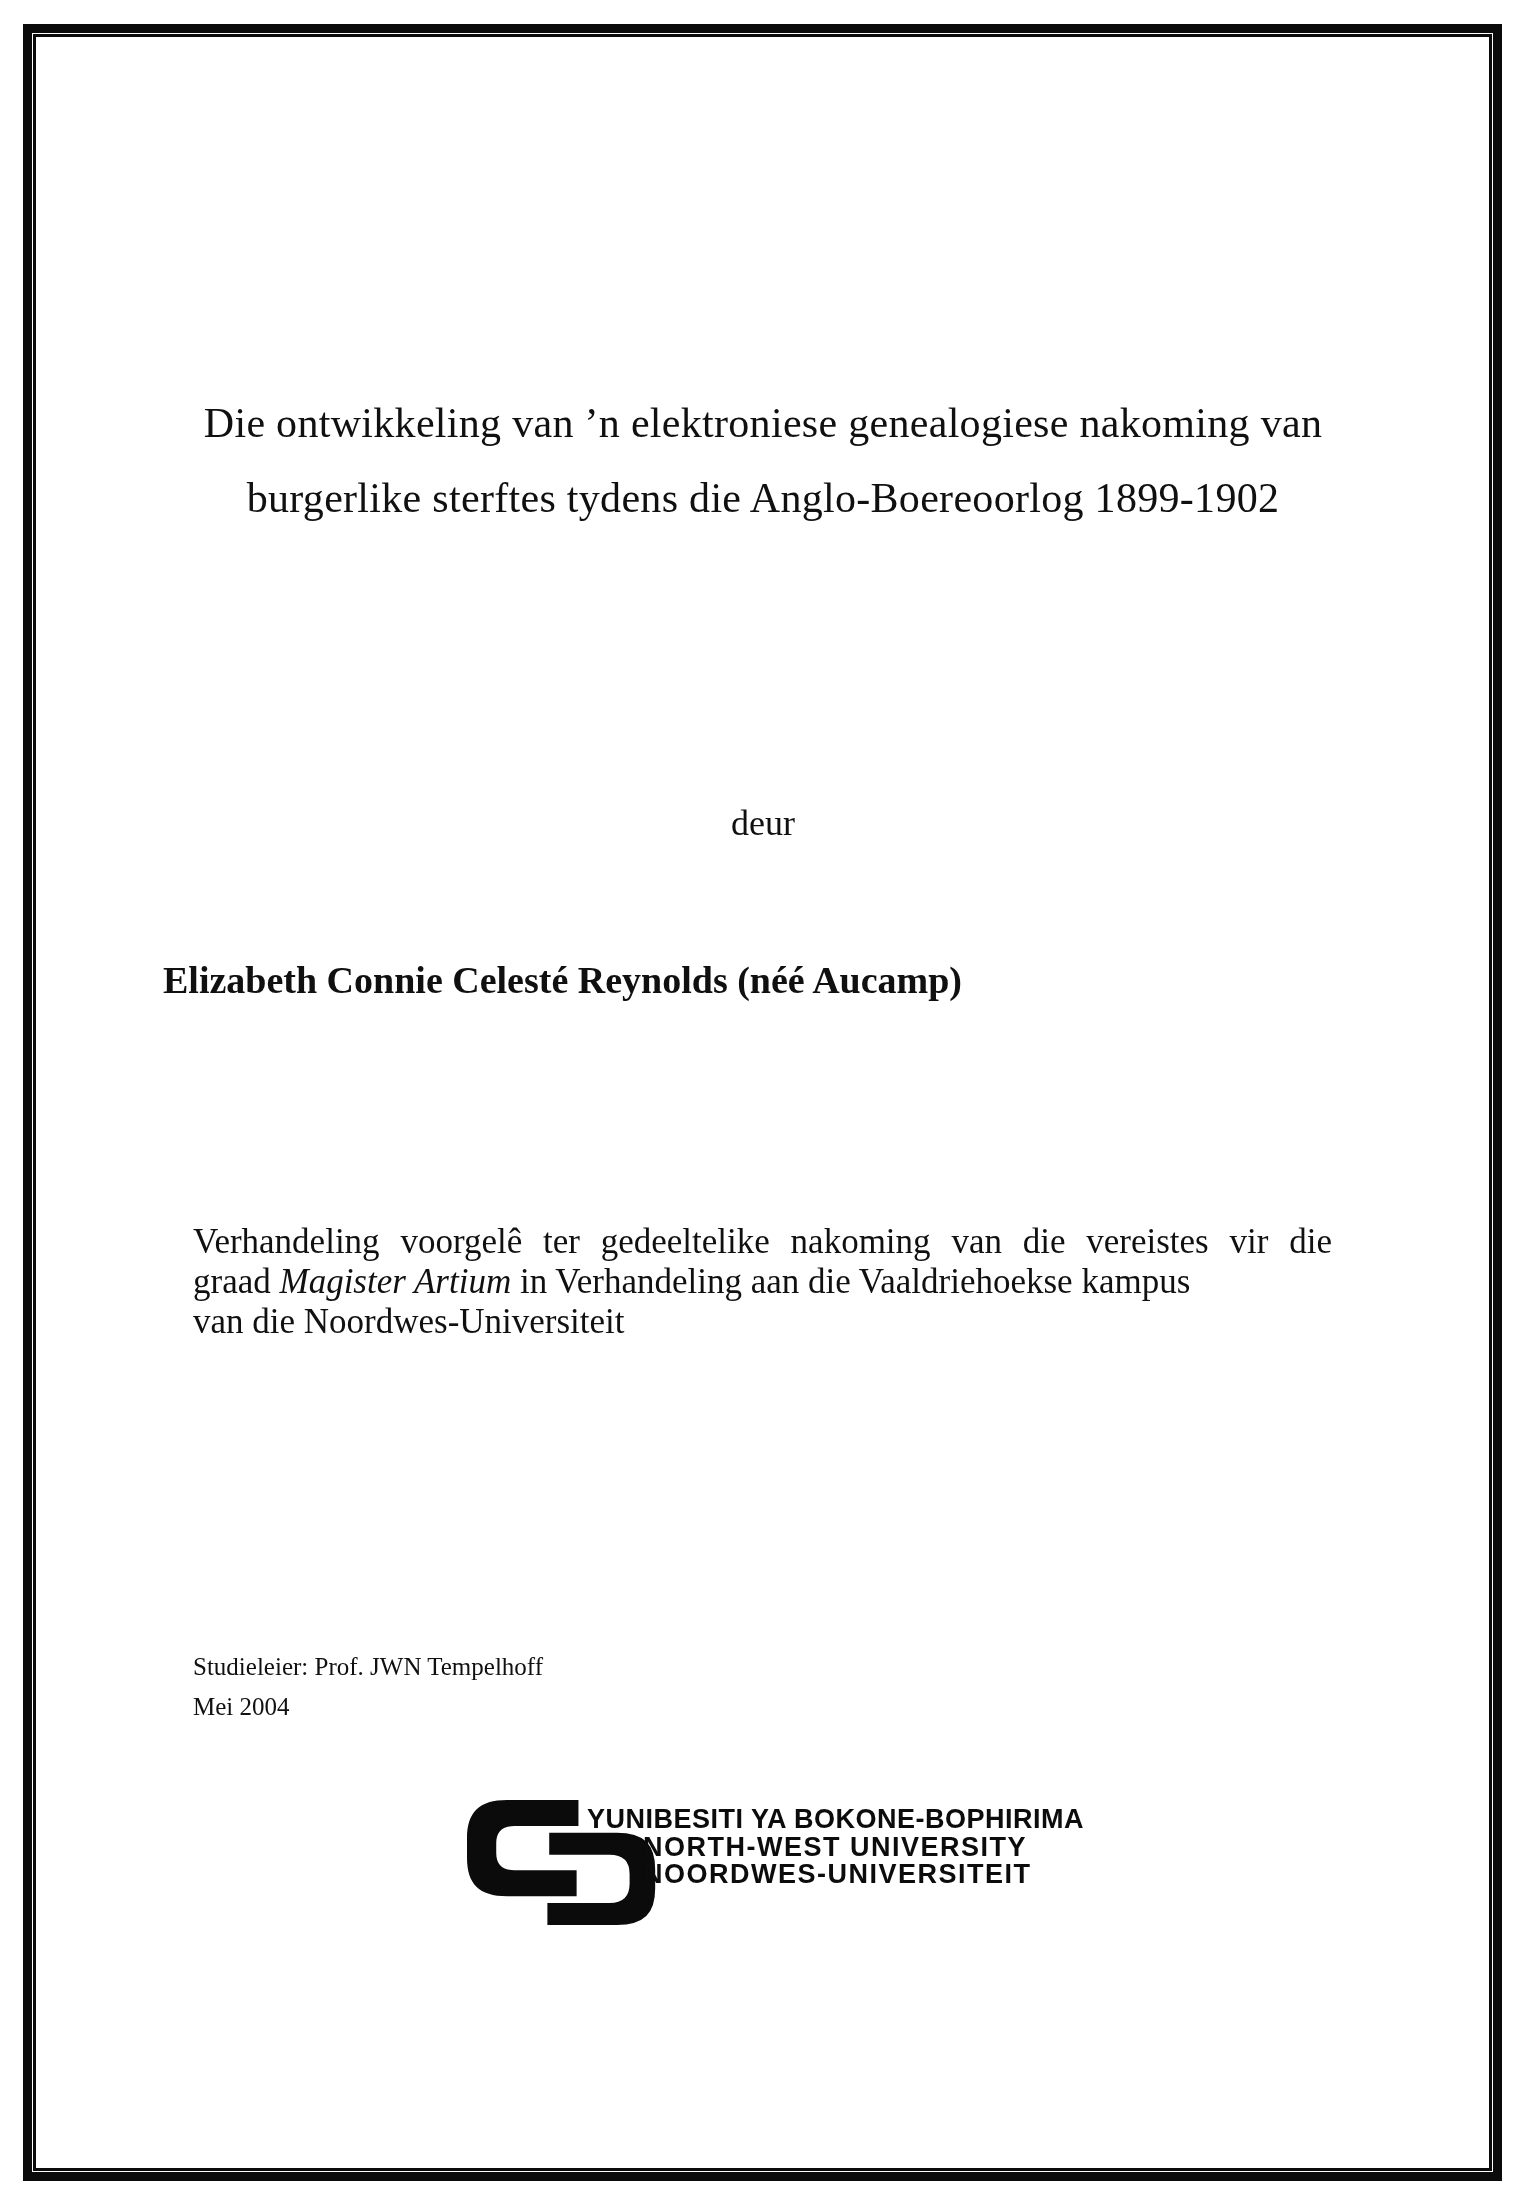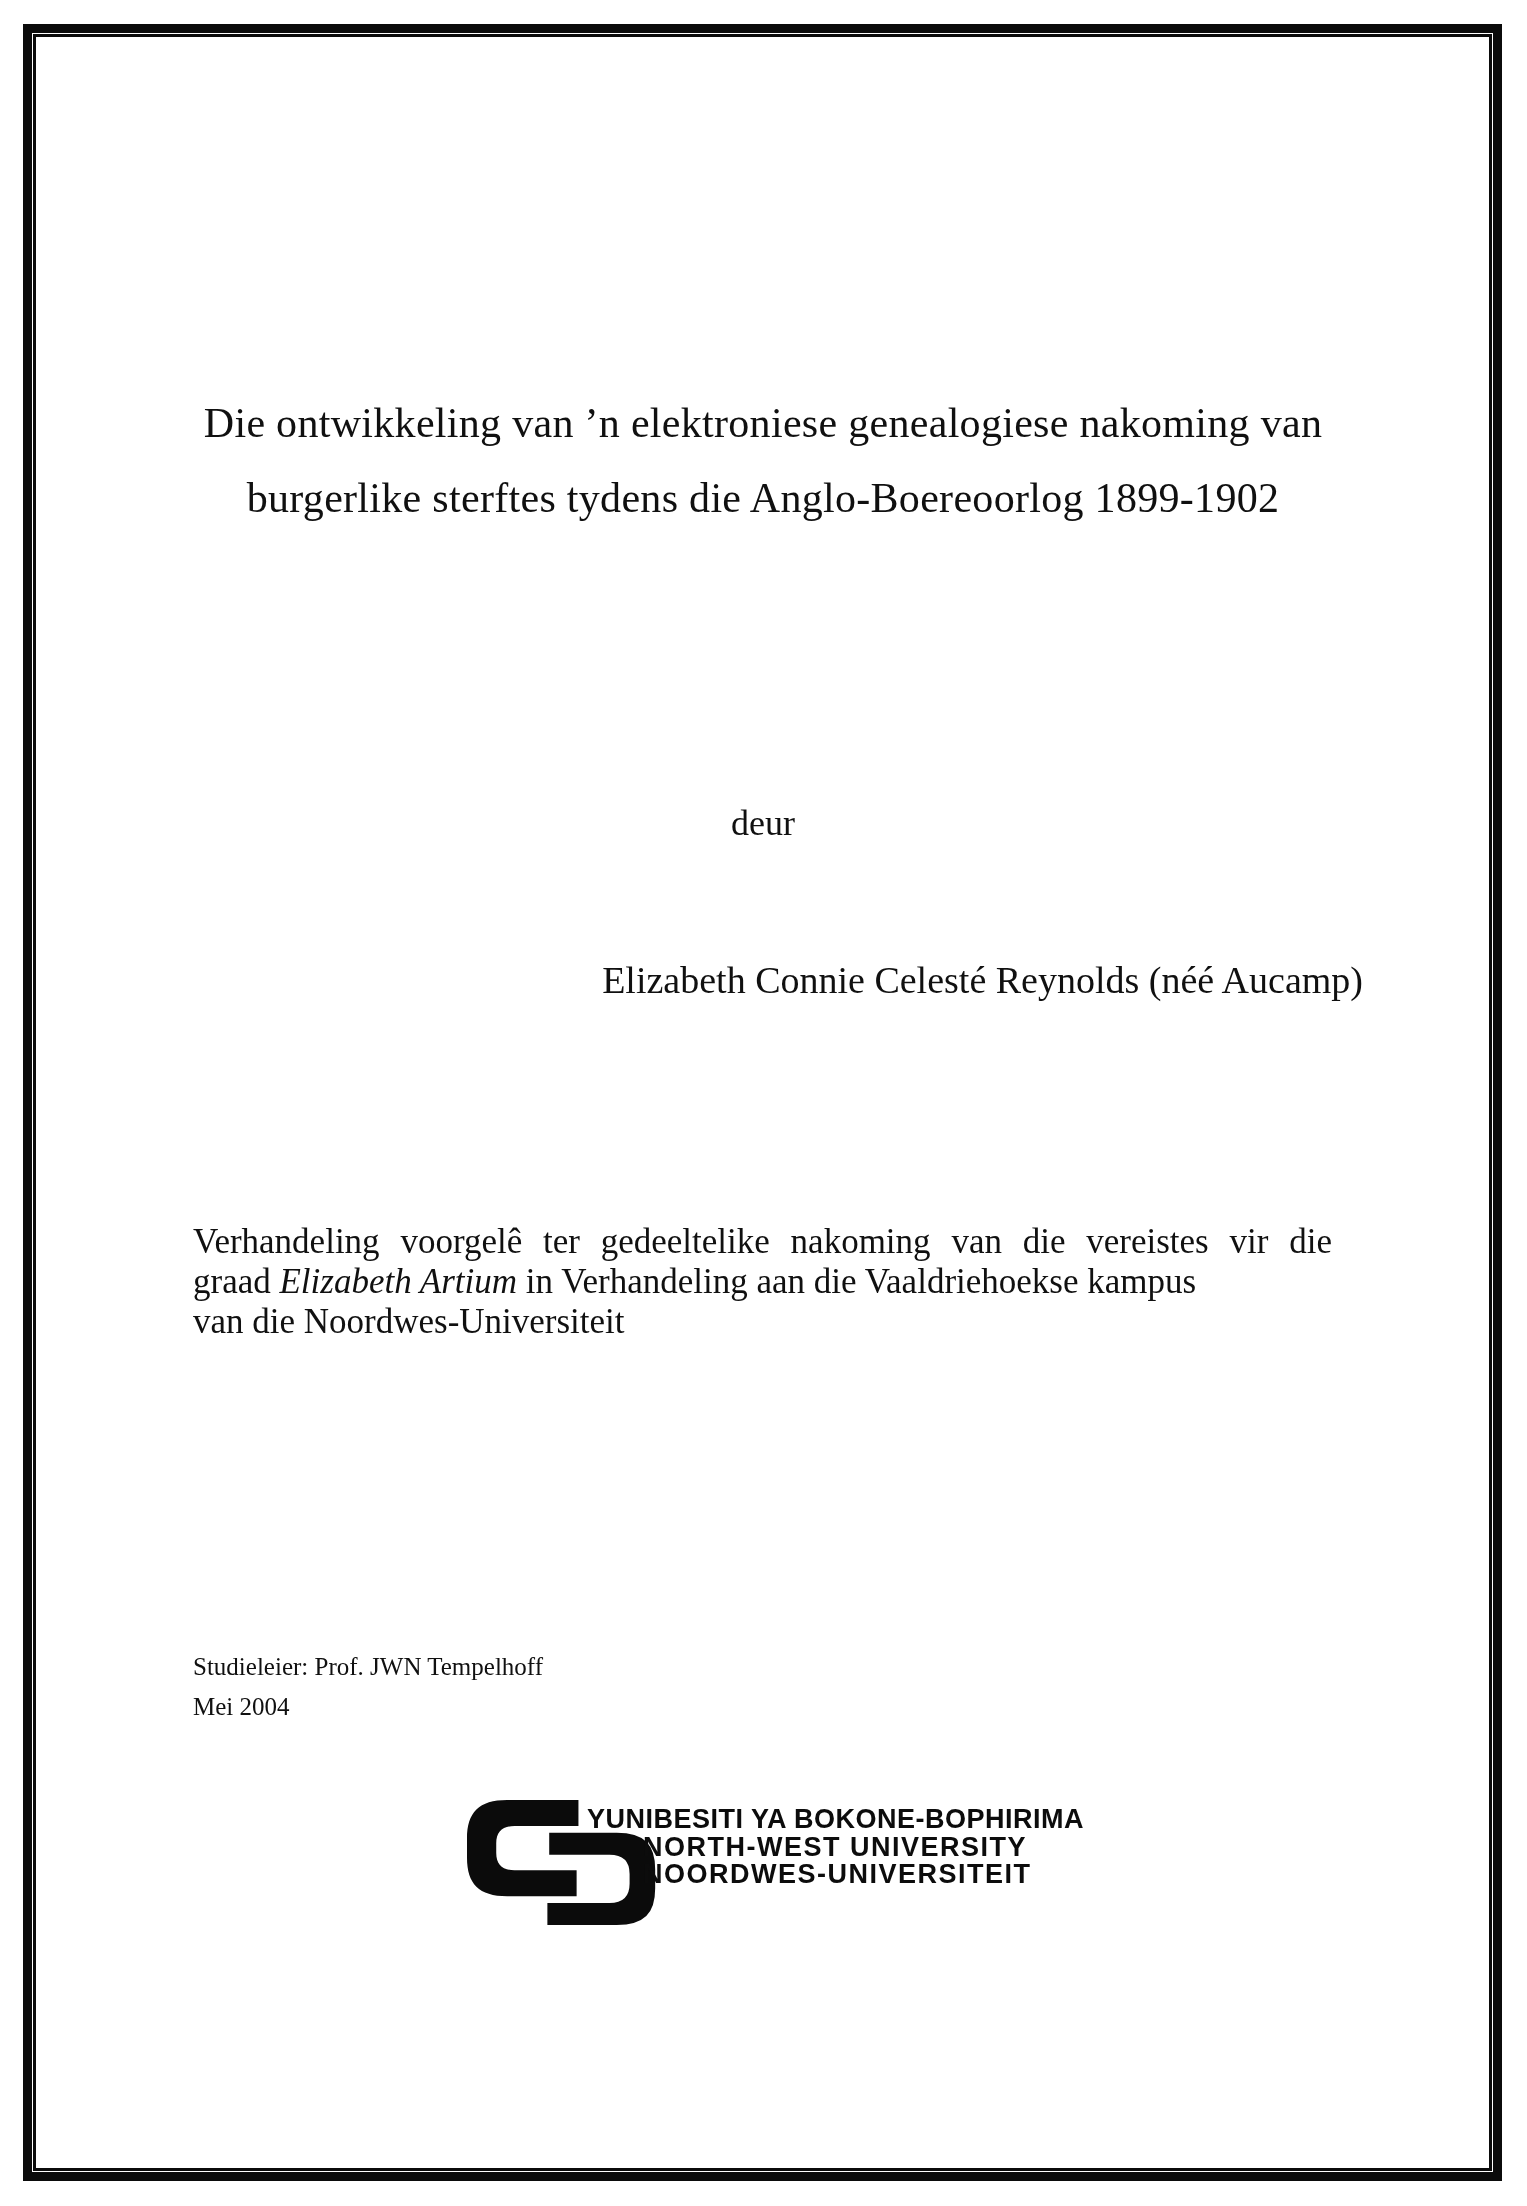--- a/index.html
+++ b/index.html
@@ -55,24 +55,25 @@
     text-align: center;
     font-size: 36px;
     line-height: 41px;
   }
 
   .author {
     position: absolute;
     left: 163px;
     top: 958px;
     width: 1200px;
-    text-align: right;
+    text-align: left;
     font-size: 38px;
     line-height: 44px;
     white-space: nowrap;
+    font-weight: bold;
   }
 
   .desc {
     position: absolute;
     left: 193px;
     top: 1222px;
     width: 1139px;
     font-size: 35px;
     line-height: 40px;
   }
@@ -131,21 +132,21 @@
   <div>Die ontwikkeling van ’n elektroniese genealogiese nakoming van</div>
   <div>burgerlike sterftes tydens die Anglo-Boereoorlog 1899-1902</div>
 </div>
 
 <div class="byline">deur</div>
 
 <div class="author">Elizabeth Connie Celesté Reynolds (néé Aucamp)</div>
 
 <div class="desc">
   <div class="justified">Verhandeling voorgelê ter gedeeltelike nakoming van die vereistes vir die</div>
-  <div><span>graad </span><span class="italic">Elizabeth Artium</span><span> in Verhandeling aan die Vaaldriehoekse kampus</span></div>
+  <div><span>graad </span><span class="italic">Magister Artium</span><span> in Verhandeling aan die Vaaldriehoekse kampus</span></div>
   <div>van die Noordwes-Universiteit</div>
 </div>
 
 <div class="supervisor-block">
   <div>Studieleier: Prof. JWN Tempelhoff</div>
   <div>Mei 2004</div>
 </div>
 
 <div class="nwu-logo">
   <svg viewBox="0 0 208 132" width="190" height="127" preserveAspectRatio="none" aria-hidden="true">

